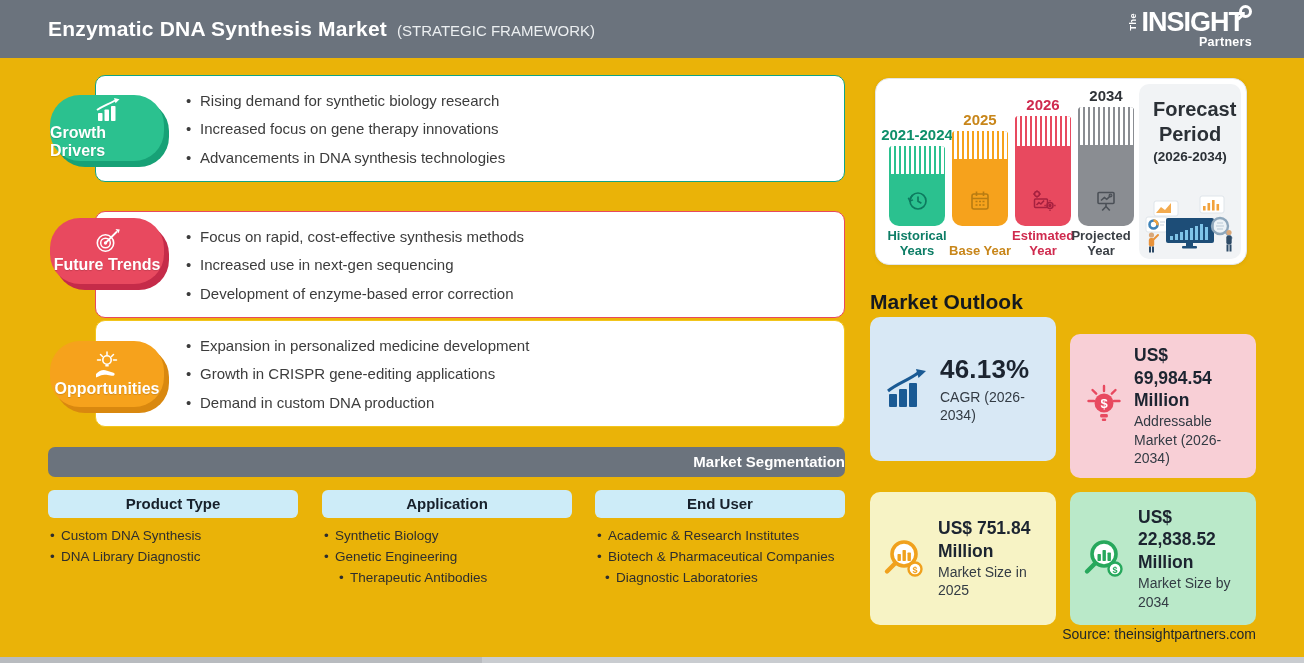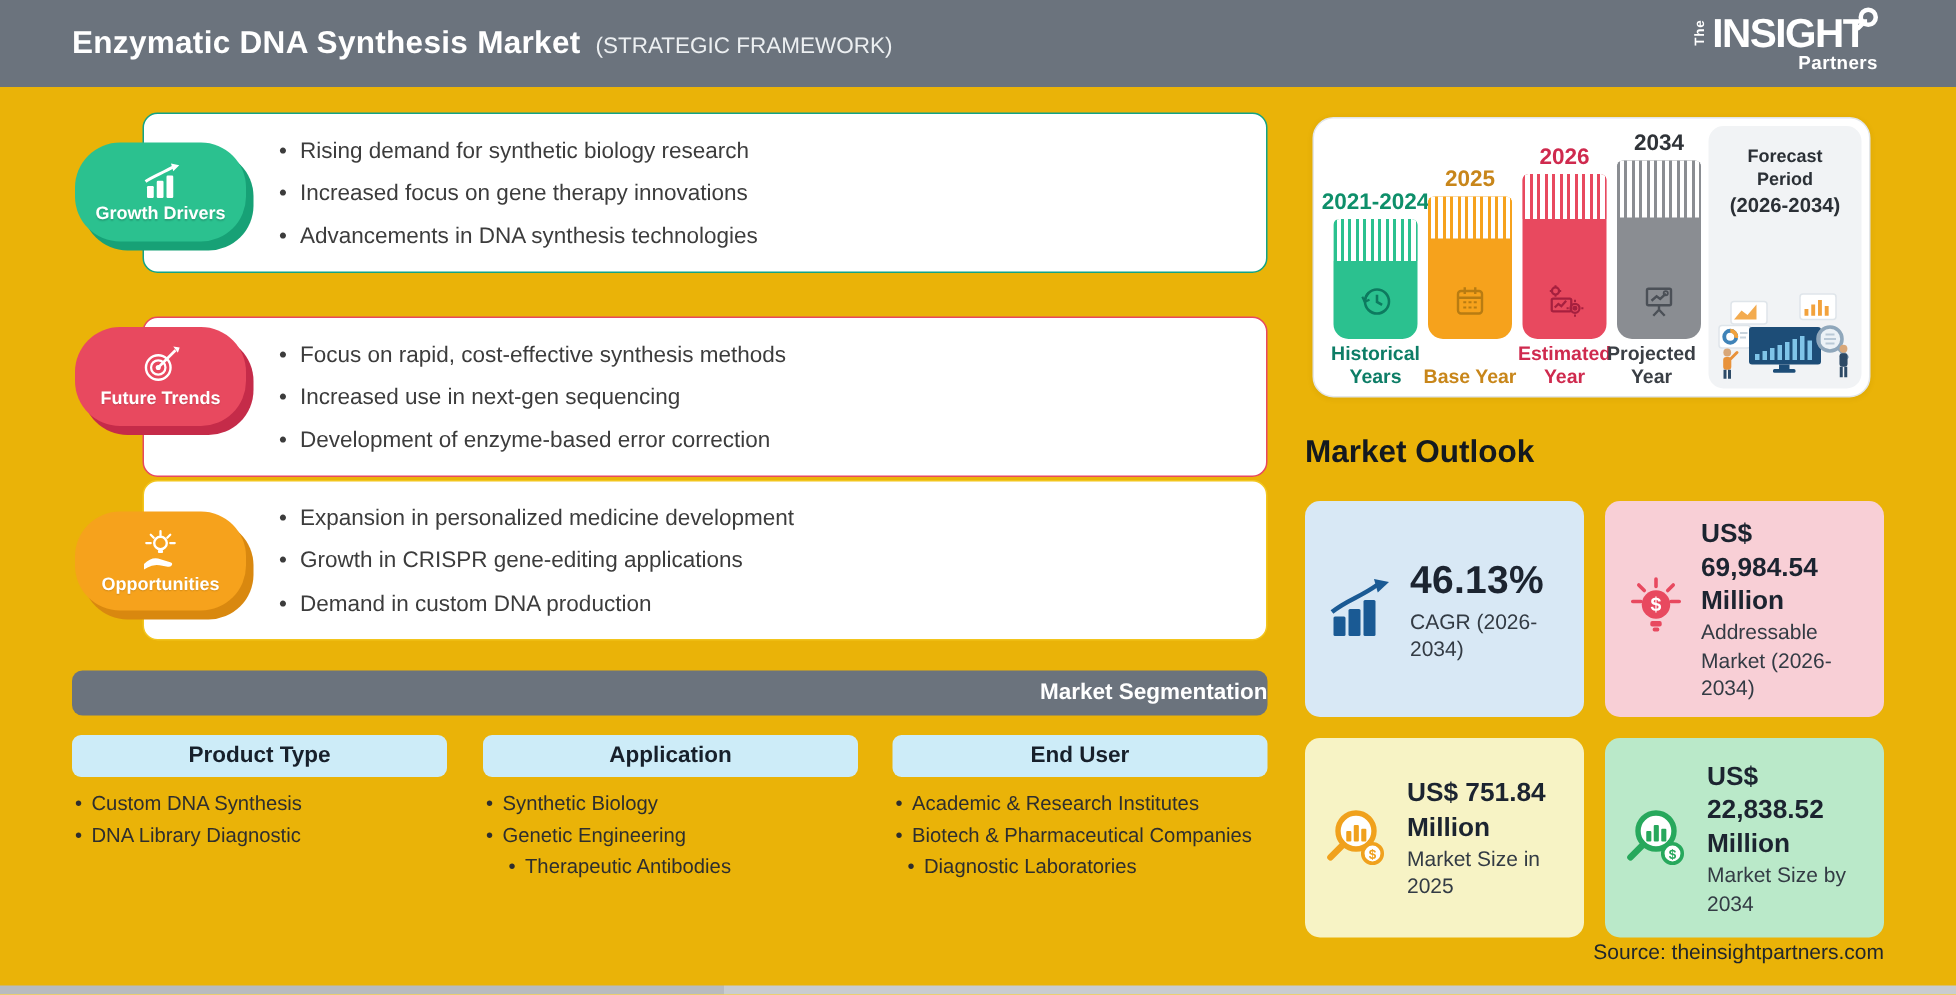--- a/index.html
+++ b/index.html
@@ -27,21 +27,21 @@
   .fb2 { top:320px; border:1.5px solid #f2c51d; }
   .frame-box ul { list-style:none; height:100%; display:flex; flex-direction:column; justify-content:space-evenly; padding:4px 10px 4px 90px; }
   .frame-box li { position:relative; padding-left:14px; font-size:15px; color:#3c3c3c; }
   .frame-box li::before { content:"•"; position:absolute; left:0; color:#3c3c3c; }
 
   .pill { position:absolute; left:50px; width:114px; height:66px; border-radius:30px;
           display:flex; flex-direction:column; align-items:center; justify-content:center; gap:1px; }
   .p0 { top:95px;  background:#2bc18f; box-shadow:5px 6px 0 #17a176; }
   .p1 { top:218px; background:#e8495f; box-shadow:5px 6px 0 #c52b49; }
   .p2 { top:341px; background:#f6a21c; box-shadow:5px 6px 0 #d9880f; }
-  .pill-label { color:#fff; font-size:12px; font-weight:700; text-shadow:0 1px 1px rgba(0,0,0,.15); }
+  .pill-label { color:#fff; font-size:16px; font-weight:700; text-shadow:0 1px 1px rgba(0,0,0,.15); }
   .pill-icon { line-height:0; }
 
   
   .seg-bar { position:absolute; left:48px; top:447px; width:797px; height:30px; background:#6b737d;
              border-radius:7px; color:#fff; font-size:15px; font-weight:700; text-align:right; line-height:30px; }
   .seg-head { position:absolute; top:490px; height:28px; width:250px; background:#cdecf8; border-radius:6px;
               text-align:center; line-height:28px; font-size:15px; font-weight:700; color:#17202b; }
   .sh0 { left:48px; } .sh1 { left:322px; } .sh2 { left:595px; }
   .seg-list { position:absolute; top:525px; width:255px; list-style:none; }
   .sl0 { left:50px; } .sl1 { left:324px; } .sl2 { left:597px; }
@@ -67,28 +67,28 @@
   .tb0 .stripes { background:repeating-linear-gradient(90deg,#2bc18f 0 2px,#fff 2px 5px); }
   .tb1 .stripes { background:repeating-linear-gradient(90deg,#f6a21c 0 2px,#fff 2px 5px); }
   .tb2 .stripes { height:30px; background:repeating-linear-gradient(90deg,#e8495f 0 2px,#fff 2px 5px); }
   .tb3 .stripes { height:38px; background:repeating-linear-gradient(90deg,#8a8d92 0 2px,#fff 2px 5px); }
   .tl-bar-icon { position:absolute; bottom:12px; left:50%; transform:translateX(-50%); line-height:0; }
   .tl-cap { position:absolute; bottom:5px; width:62px; text-align:center; font-size:13px; font-weight:700; line-height:1.15; }
   .cap0 { left:10px; color:#0d7d66; } .cap1 { left:73px; color:#c8861a; } .cap2 { left:136px; color:#cf2a4e; } .cap3 { left:194px; color:#3a3f45;margin-top:44px; }
 
   .fc-panel { position:absolute; right:5px; top:5px; bottom:5px; width:102px; background:#f1f3f5;
               border-radius:10px; text-align:center; padding-top:13px; }
-  .fc-title { font-size:12px; font-weight:700; color:#2b3036; line-height:1.25; padding:0 14px; }
+  .fc-title { font-size:20px; font-weight:700; color:#2b3036; line-height:1.25; padding:0 14px; }
   .fc-range { font-size:13.5px; font-weight:700; color:#2b3036; margin-top:2px; }
   .fc-illustration { position:absolute; bottom:5px; left:50%; transform:translateX(-50%); line-height:0; }
 
   
   .mo-title { position:absolute; left:870px; top:290px; font-size:21px; font-weight:700; color:#14191f; }
   .card { position:absolute; border-radius:10px; display:flex; align-items:center; gap:9px; padding:10px 8px 10px 13px; }
-  .c1 { left:870px;  top:334px; width:186px; height:144px; background:#d8e8f5;padding-left:15px; }
+  .c1 { left:870px;  top:317px; width:186px; height:144px; background:#d8e8f5;padding-left:15px; }
   .c2 { left:1070px; top:334px; width:186px; height:144px; background:#f8cfd6; }
   .c3 { left:870px;  top:492px; width:186px; height:133px; background:#f7f3c5; }
   .c4 { left:1070px; top:492px; width:186px; height:133px; background:#bae9c9; }
   .card-icon { flex:0 0 auto; line-height:0; }
   .card-text { flex:1; max-width:106px; }
   .card-value { font-weight:700; font-size:17.5px; line-height:1.28; color:#1c2430; }
   .c1 .card-value { font-size:26px; letter-spacing:.2px; }
   .card-desc { font-size:14px; line-height:1.32; color:#333b44; margin-top:1px; }
 
   .source-line { position:absolute; left:870px; top:626px; width:386px; text-align:right;

